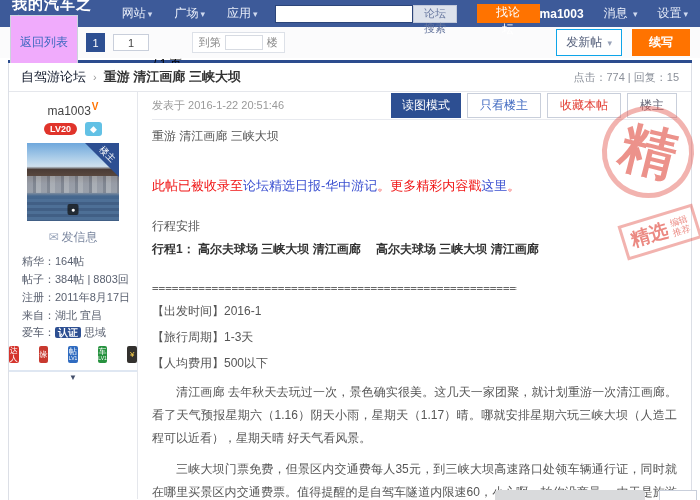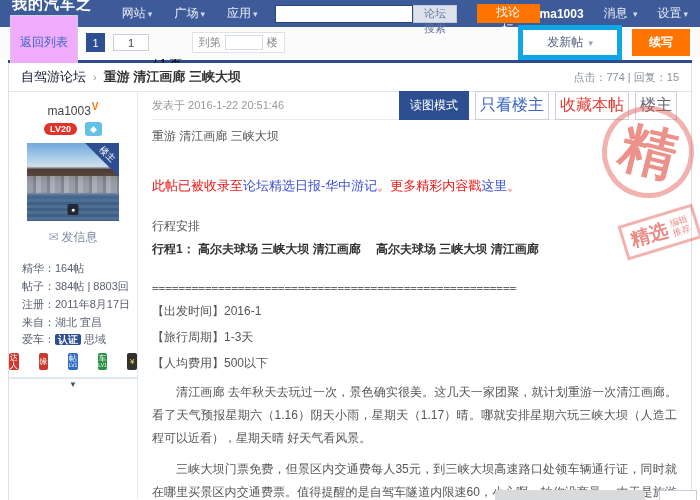--- a/index.html
+++ b/index.html
@@ -22,21 +22,21 @@
 
   
   .toolbar { height:31px; background:#fbfbfc; display:flex; align-items:center; padding:0 10px; }
   .back-btn { background:#f0abfc; border:1px solid #ccd2dc; color:#3e68c0; padding:18px 9px; font-size:12px; cursor:pointer; }
   .page-cur { width:19px; height:19px; background:#2d4f92; color:#fff; display:flex; align-items:center; justify-content:center; font-size:11px; margin-left:8px; cursor:pointer; }
   .page-input { width:36px; height:17px; border:1px solid #c9cfdb; text-align:center; font-size:11px; margin-left:8px; color:#444; }
   .page-total { color:#000000; margin-left:4px; font-size:12px;margin-top:44px; }
   .goto-group { display:flex; align-items:center; border:1px solid #dde1e8; background:#fff; padding:2px 6px; margin-left:10px; color:#888; font-size:11px; }
   .goto-input { width:38px; height:15px; border:1px solid #d7dbe2; margin:0 4px; }
   .toolbar-right { margin-left:auto; display:flex; align-items:center; gap:10px; }
-  .newpost-btn { background:#fff; border:5px solid #0ea5e9; color:#56617c; padding:4px 24px; font-size:12px; cursor:pointer; }
+  .newpost-btn { background:#fff; border:1px solid #0ea5e9; color:#56617c; padding:4px 9px; font-size:12px; cursor:pointer; }
   .continue-btn { background:#ff7300; border:none; color:#fff; font-size:12px; font-weight:bold; padding:5px 17px; cursor:pointer; }
 
   .blue-rule { height:3px; background:#2c4c8e; margin:2px 8px 0 8px; }
 
   
   .page-box { margin:0 8px; background:#fff; border:1px solid #dcdfe6; border-top:none; height:438px; position:relative; }
   .breadcrumb { height:29px; display:flex; align-items:center; padding:0 12px; border-bottom:1px solid #e5e7ec; }
   .bc-link { color:#0f172a; font-size:13px; cursor:pointer; }
   .bc-sep { color:#999; margin:0 7px; font-size:11px; }
   .bc-title { color:#333; font-weight:bold; font-size:13px; }
@@ -57,35 +57,35 @@
   }
   .avatar .city { position:absolute; left:0; right:0; top:42%; height:22%;
     background:repeating-linear-gradient(90deg, #9aa0aa 0 6px, #7d8490 6px 9px, #b0b5bc 9px 14px); opacity:.8; }
   .avatar .water-glint { position:absolute; left:0; right:0; bottom:0; height:28%;
     background:repeating-linear-gradient(180deg, #4d6f96 0 3px, #415f85 3px 6px); }
   .op-ribbon { position:absolute; top:0; right:0; width:0; height:0; border-style:solid; border-width:0 34px 34px 0; border-color:transparent #2d4f92 transparent transparent; }
   .op-ribbon span { position:absolute; top:5px; right:-31px; transform:rotate(45deg); color:#fff; font-size:9px; white-space:nowrap; }
   .lock-ico { position:absolute; bottom:6px; left:50%; transform:translateX(-50%); width:11px; height:11px; background:rgba(20,20,20,.75); border-radius:2px; color:#fff; font-size:7px; line-height:11px; }
   .send-msg { margin-top:8px; color:#7c88a0; font-size:12px; cursor:pointer; }
   .env-ico { color:#9aa6bb; font-size:12px; margin-right:3px; }
-  .side-stats { margin-top:13px; text-align:left; padding-left:13px; color:#5a6170; font-size:11px; line-height:18px; }
+  .side-stats { margin-top:6px; text-align:left; padding-left:13px; color:#5a6170; font-size:11px; line-height:18px; }
   .car-row { text-align:left; padding-left:13px; margin-top:1px; color:#5a6170; font-size:11px; }
   .cert-badge { background:#2d4f92; color:#fff; font-size:10px; padding:0 3px; border-radius:2px; margin-right:3px;font-weight:bold; }
   .medals { display:flex; justify-content:center; gap:20px; margin-top:6px; }
   .medal { width:17px; height:17px; border-radius:2px; display:flex; flex-direction:column; align-items:center; justify-content:center; font-size:8px; line-height:8px; cursor:pointer; }
   .medal .sub { font-size:5px; line-height:5px; }
   .side-collapse { margin-top:7px; border-top:2px solid #dfe7f2; padding-top:1px; color:#44506b; font-size:8px; cursor:pointer; }
 
   
   .main { flex:1; position:relative; padding:0 14px; }
   .post-meta { height:28px; display:flex; align-items:center; border-bottom:1px solid #e8eaef; }
   .post-date { color:#999; font-size:11px; }
   .meta-btns { margin-left:auto; display:flex; gap:6px; }
   .btn-readmode { background:#2d4f92; color:#fff; border:none; padding:4px 11px; font-size:12px; cursor:pointer; }
-  .btn-line { background:#fff; border:1px solid #c9cfdb; padding:3px 4px; font-size:16px; cursor:pointer; }
+  .btn-line { background:#fff; border:1px solid #c9cfdb; padding:3px 12px; font-size:12px; cursor:pointer; }
   .btn-onlyop { color:#3e68c0; }
   .btn-fav { color:#e23c32; }
   .btn-op { color:#667; }
 
   .title-inline { margin-top:8px; color:#555; font-size:12px; }
   .notice { margin-top:32px; font-size:13px; }
   .notice .red { color:#f01414; }
   .notice .blu { color:#3a4fd0; cursor:pointer; }
   .schedule-head { margin-top:23px; color:#555; }
   .schedule-line { margin-top:6px; color:#333; font-weight:bold; }

